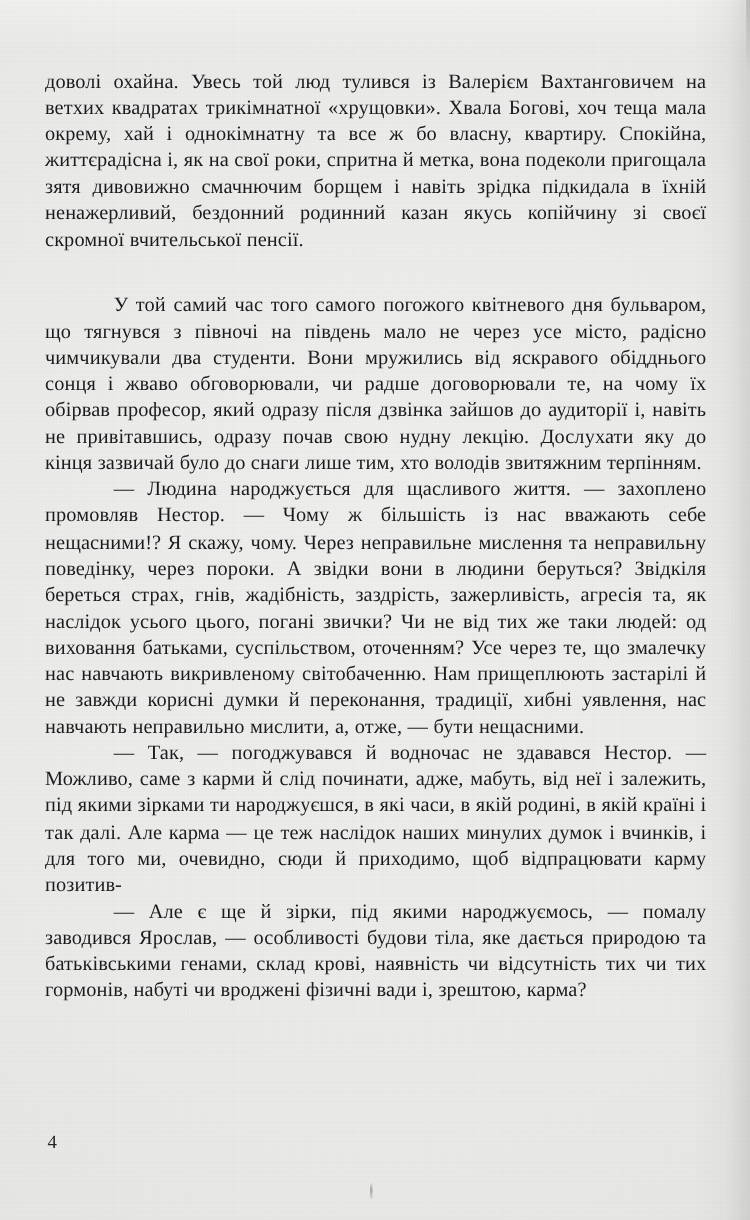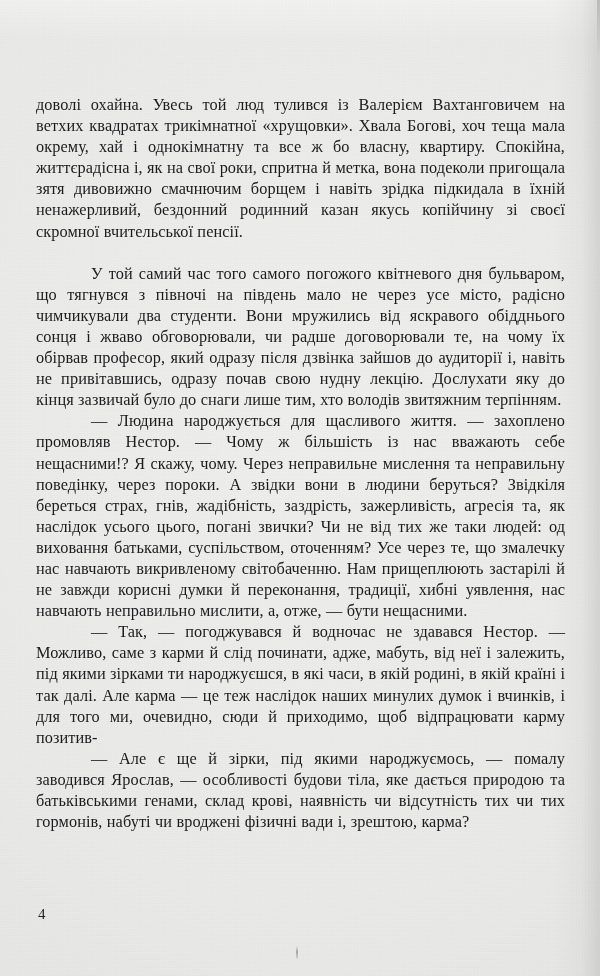--- a/index.html
+++ b/index.html
@@ -63,25 +63,25 @@
     margin: 0;
     font-size: 16.3px;
     line-height: 21.1px;
     text-align: justify;
     text-justify: inter-word;
     letter-spacing: .005em;
     word-spacing: .012em;
     -webkit-font-smoothing: antialiased;
   }
 
-  p.continued { text-indent: 0; margin-top: 40px; }
+  p.continued { text-indent: 0; }
   p.indented  { text-indent: 55px; }
 
   
-  p.gap-before { margin-top: 21px; }
+  p.gap-before { margin-top: 31px; }
 
   .pagenum {
     position: absolute;
     left: 38px;
     top: 905px;
     font-size: 15px;
     line-height: 18px;
     color: #232426;
     font-family: "Liberation Serif", "DejaVu Serif", serif;
   }

